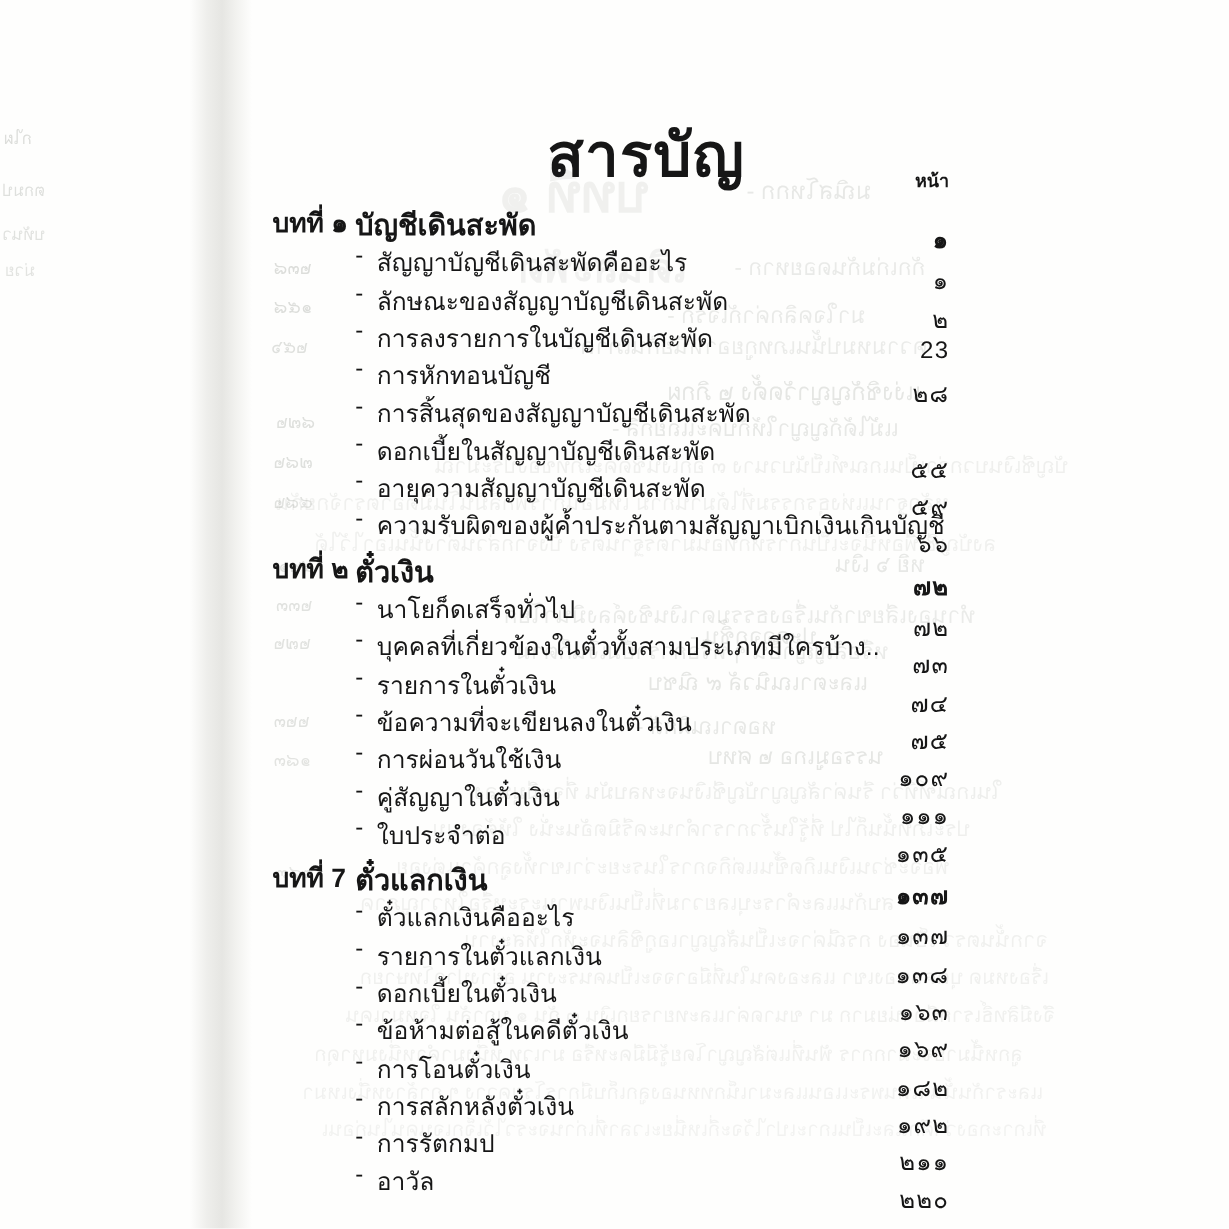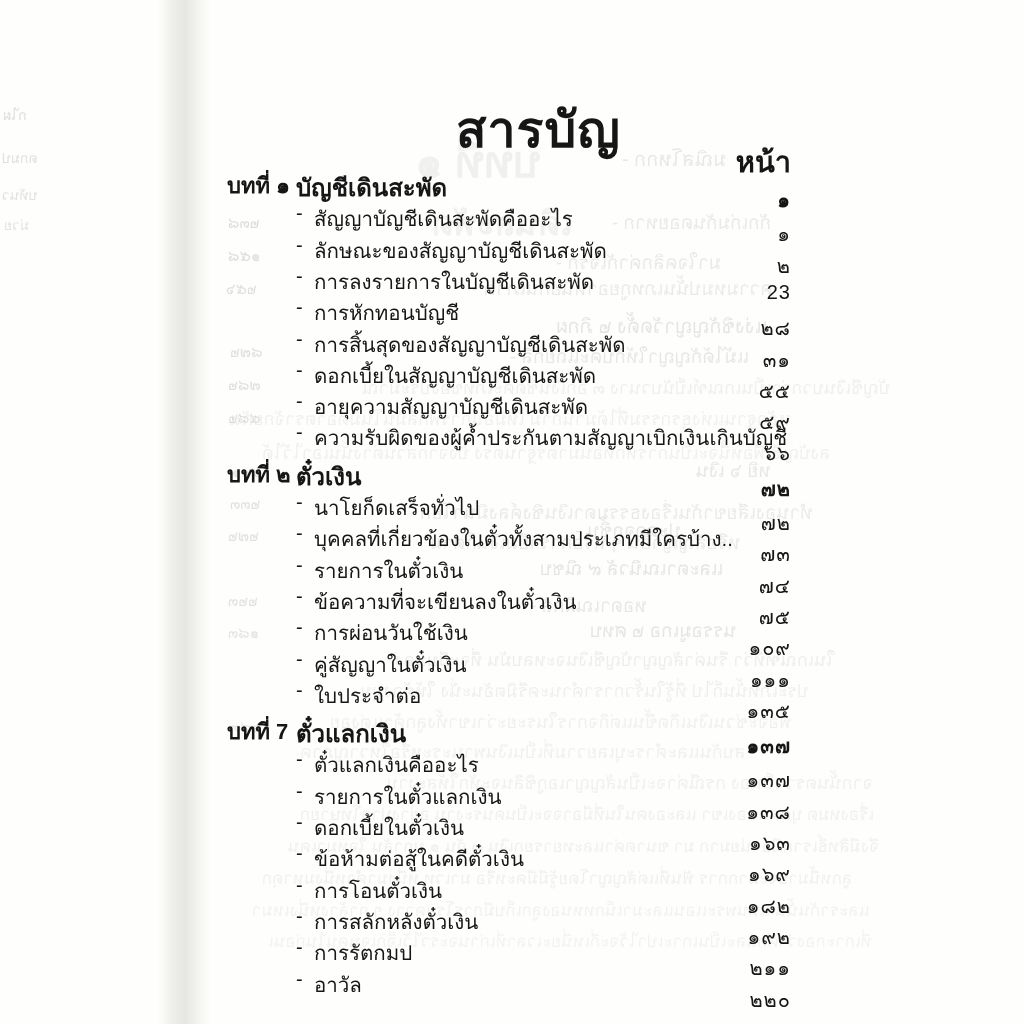--- a/index.html
+++ b/index.html
@@ -20,21 +20,21 @@
         rgba(224,224,219,0.45) 72%,
         rgba(242,242,238,0) 100%);
     pointer-events:none;
   }
   .title{
     position:absolute;left:440px;top:74px;margin:16px;
     font-size:50px;font-weight:700;letter-spacing:1px;white-space:nowrap;
   }
   .page-col-header{
     position:absolute;left:691px;top:139px;width:100px;text-align:right;
-    font-size:29px;font-weight:700;white-space:nowrap;
+    font-size:15px;font-weight:700;white-space:nowrap;
   }
   .toc{position:absolute;left:0;top:0;width:1024px;height:1024px;}
   .row{position:absolute;left:0;top:0;width:1024px;height:28px;white-space:nowrap;}
   .row .ch-label{position:absolute;left:227px;font-size:22px;font-weight:700;}
   .row .ch-title{position:absolute;left:296px;font-size:24px;font-weight:700;}
   .row .dash{position:absolute;left:296px;font-size:20px;}
   .row .item-title{position:absolute;left:314px;font-size:20.5px;}
   .row .pageno{
     position:absolute;left:641px;top:16px;width:150px;text-align:right;
     font-size:20px;letter-spacing:1px;
@@ -122,21 +122,20 @@
     <span class="pageno">23</span>
   </div>
       <div class="row item" style="top: 296.2px;">
     <span class="dash">-</span>
     <span class="item-title">การหักทอนบัญชี</span>
     <span class="pageno">๒๘</span>
   </div>
       <div class="row item" style="top: 327.5px;">
     <span class="dash">-</span>
     <span class="item-title">การสิ้นสุดของสัญญาบัญชีเดินสะพัด</span>
-    <span class="pageno">๓๑</span>
   </div>
       <div class="row item" style="top: 358.8px;">
     <span class="dash">-</span>
     <span class="item-title">ดอกเบี้ยในสัญญาบัญชีเดินสะพัด</span>
     <span class="pageno">๕๕</span>
   </div>
       <div class="row item" style="top: 390.1px;">
     <span class="dash">-</span>
     <span class="item-title">อายุความสัญญาบัญชีเดินสะพัด</span>
     <span class="pageno">๕๙</span>

